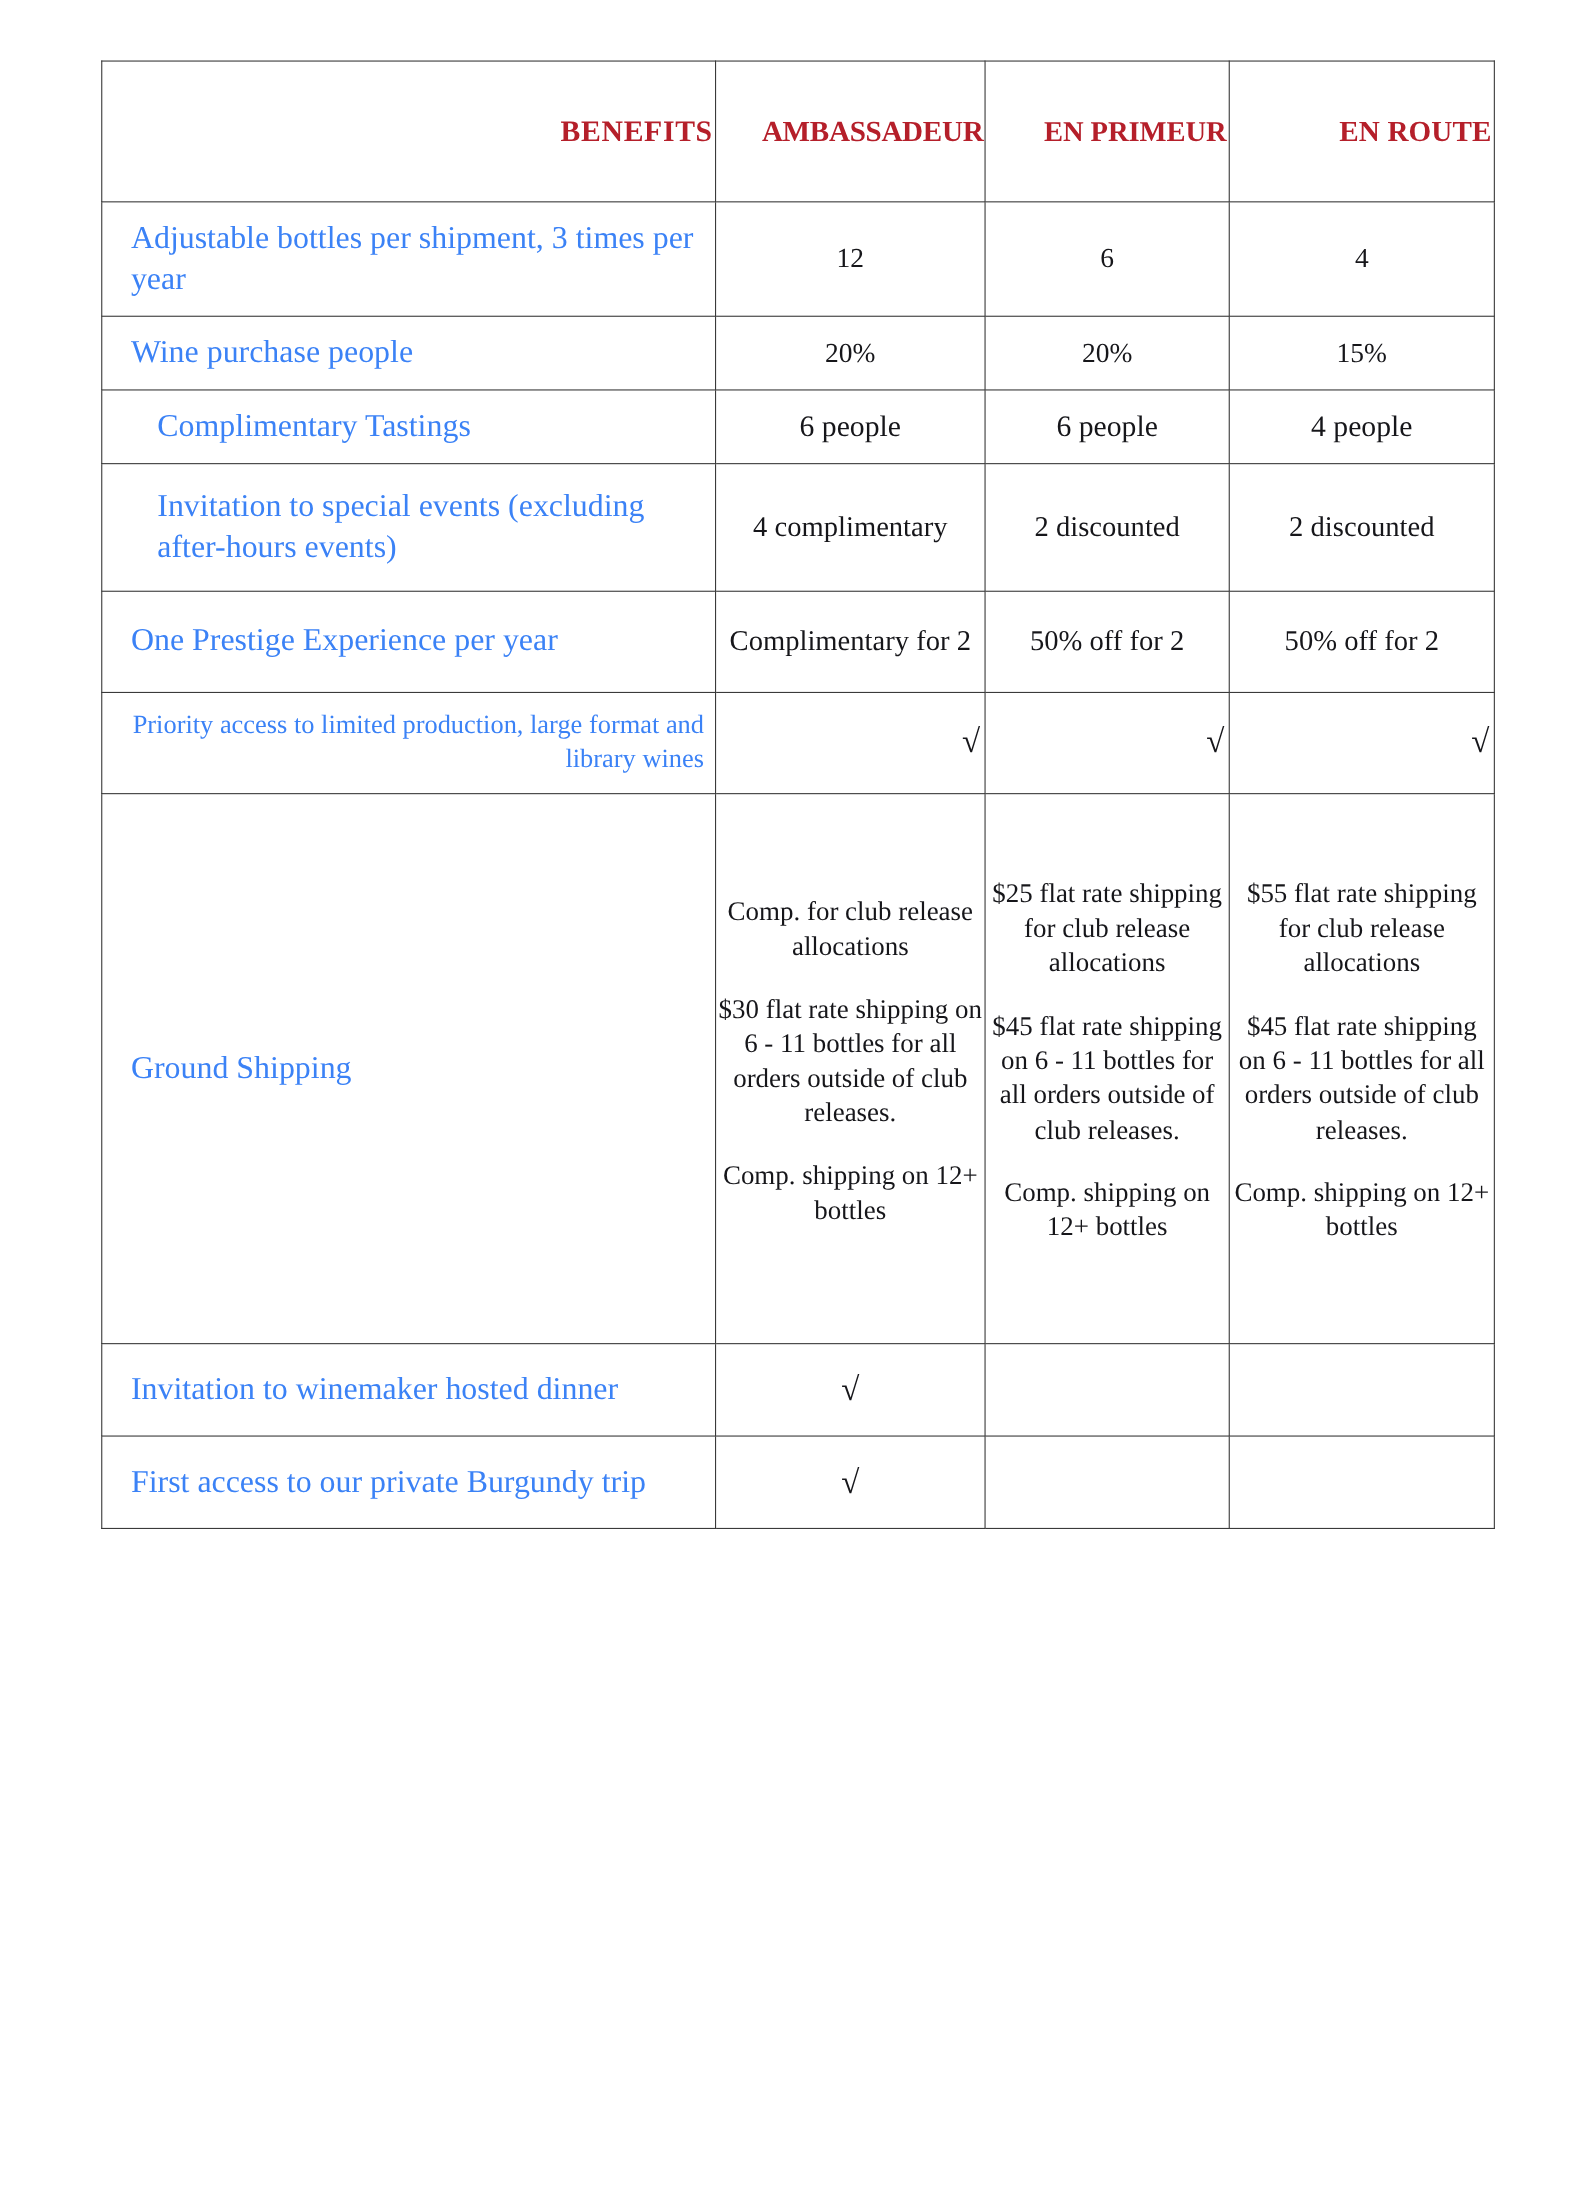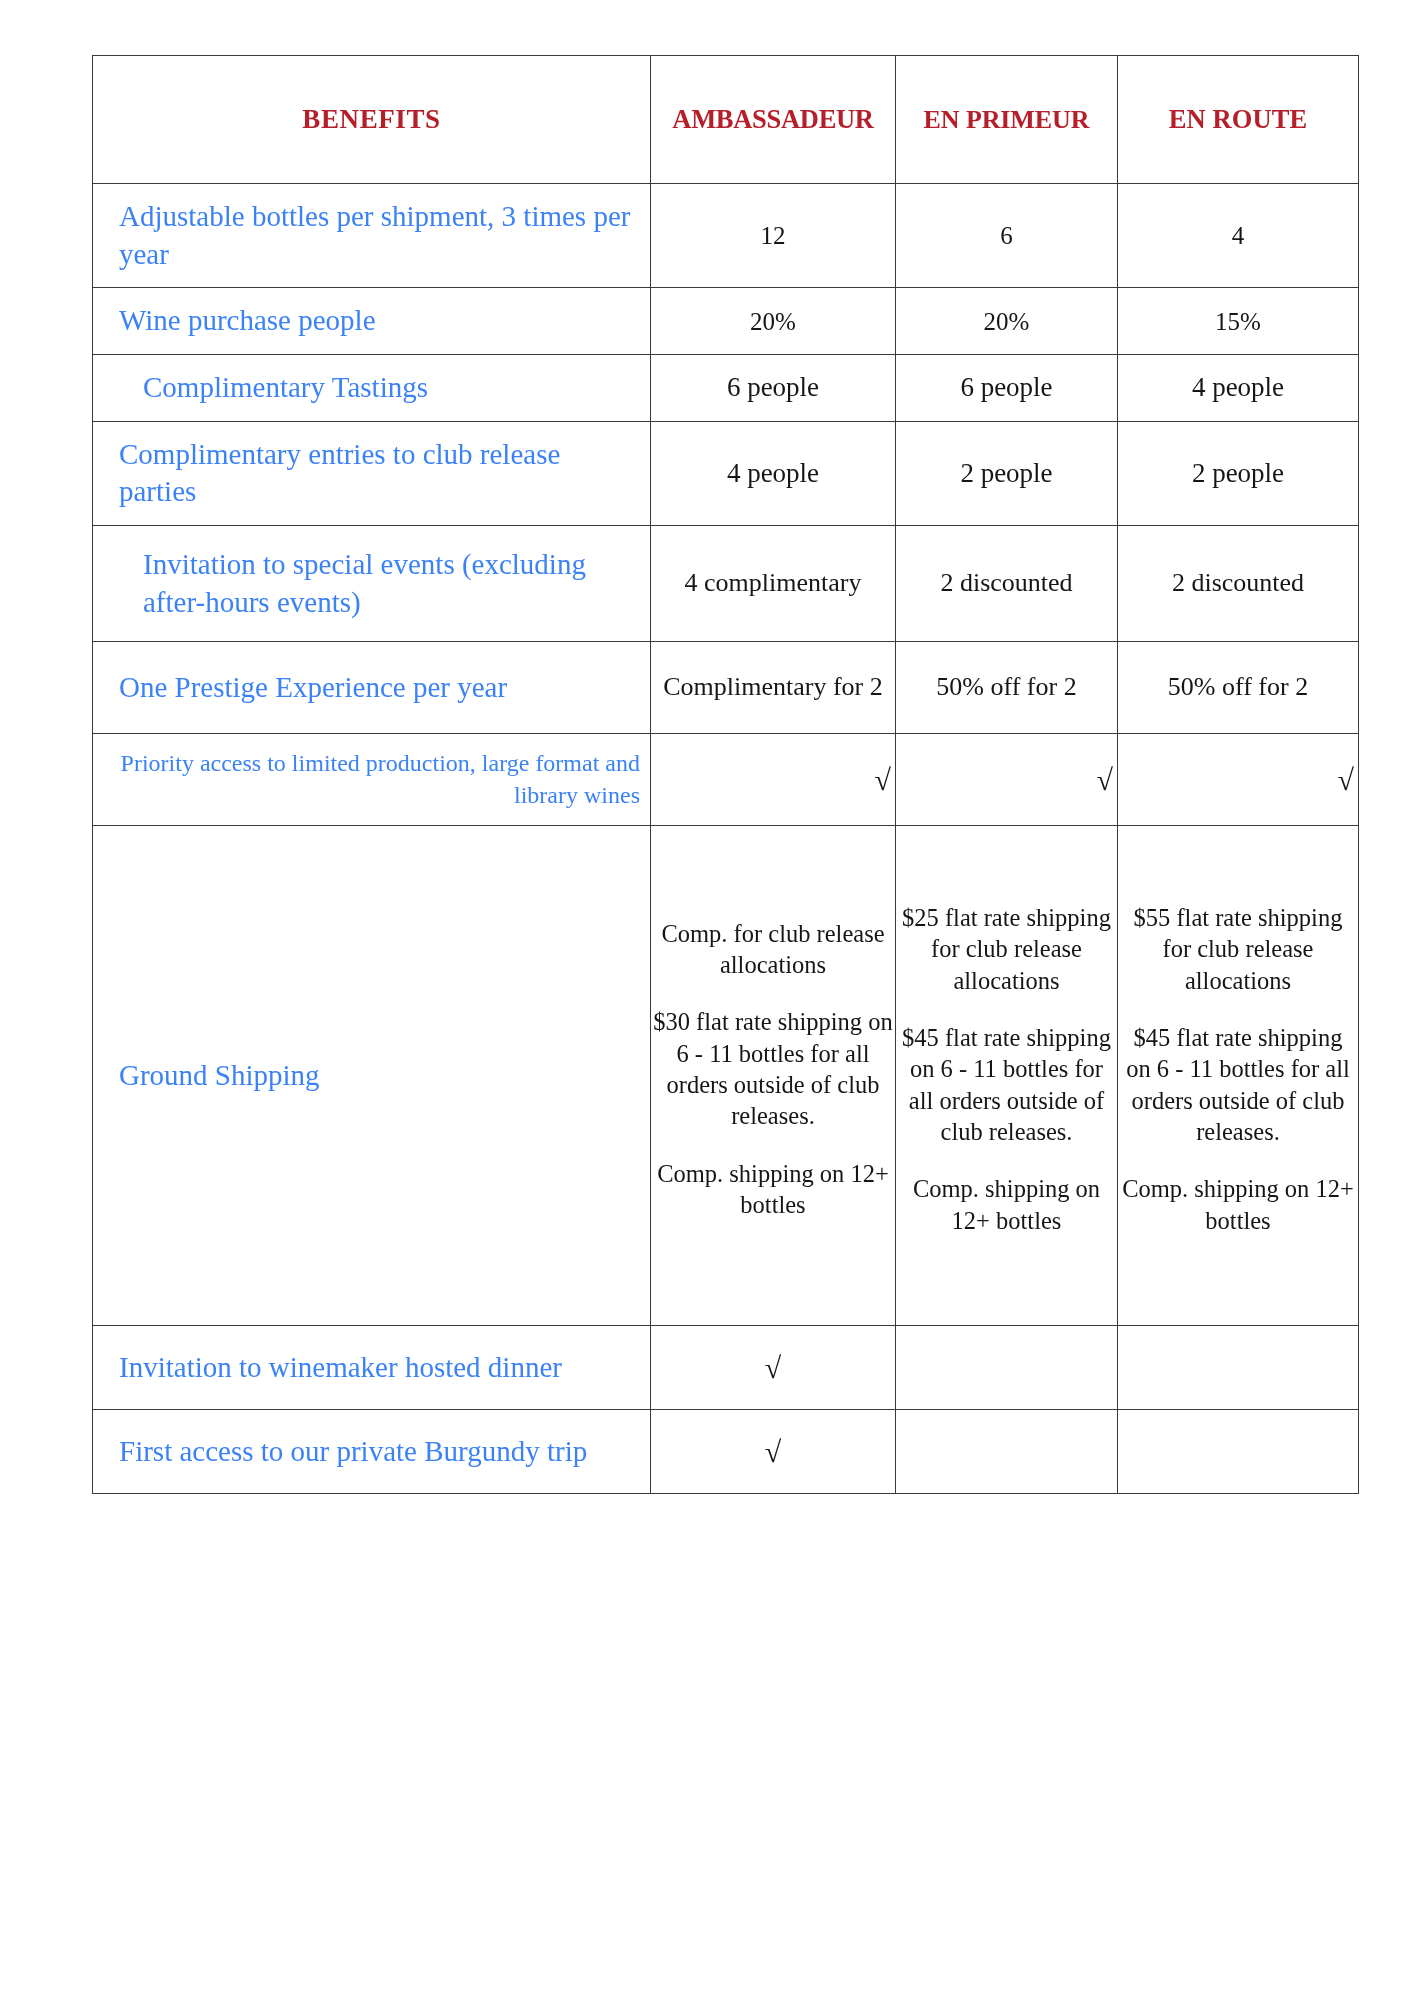--- a/index.html
+++ b/index.html
@@ -37,21 +37,21 @@
   
   col.col-benefits { width: 558px; }
   col.col-amb      { width: 245px; }
   col.col-prim     { width: 222px; }
   col.col-route    { width: 241px; }
 
   
   .head-cell {
     color: #B51F2A;
     font-weight: bold;
-    text-align: center;
+    text-align: right;
     font-size: 27px;
     letter-spacing: 0.2px;
     height: 128px;
     padding: 4px 2px;
     white-space: nowrap;
   }
   .head-cell.benefits-head { font-size: 27px; letter-spacing: 0.6px; }
   .head-cell.amb-head   { font-size: 26.5px; letter-spacing: -0.3px; padding-left: 1px; padding-right: 1px; }
   .head-cell.prim-head  { font-size: 26px; letter-spacing: -0.1px; }
   .head-cell.route-head { font-size: 26.5px; letter-spacing: 0.1px; }
@@ -154,26 +154,20 @@
         <td class="value-cell num">15%</td>
       </tr>
 
       <tr class="row-tastings">
         <td class="benefit-label indented">Complimentary Tastings</td>
         <td class="value-cell">6 people</td>
         <td class="value-cell">6 people</td>
         <td class="value-cell">4 people</td>
       </tr>
 
-      <tr class="row-parties">
-        <td class="benefit-label">Complimentary entries to club release parties</td>
-        <td class="value-cell">4 people</td>
-        <td class="value-cell">2 people</td>
-        <td class="value-cell">2 people</td>
-      </tr>
 
       <tr class="row-events">
         <td class="benefit-label indented">Invitation to special events (excluding after-hours events)</td>
         <td class="value-cell tight">4 complimentary</td>
         <td class="value-cell tight">2 discounted</td>
         <td class="value-cell tight">2 discounted</td>
       </tr>
 
       <tr class="row-prestige">
         <td class="benefit-label">One Prestige Experience per year</td>

